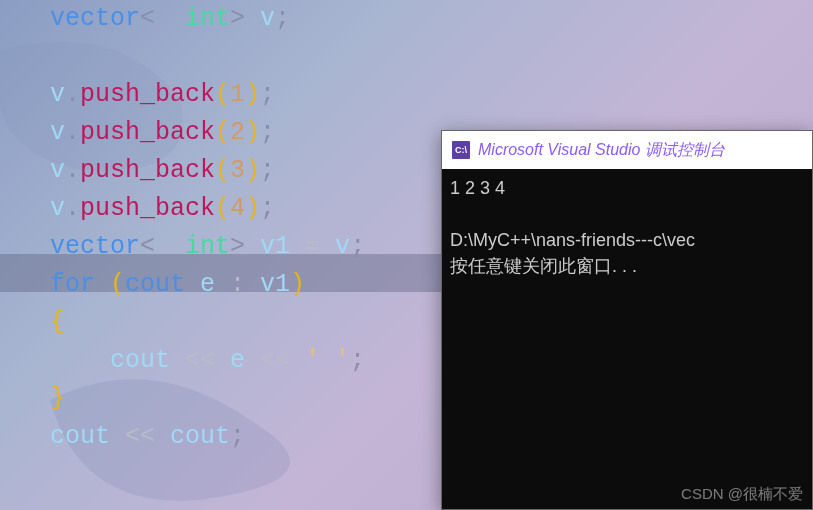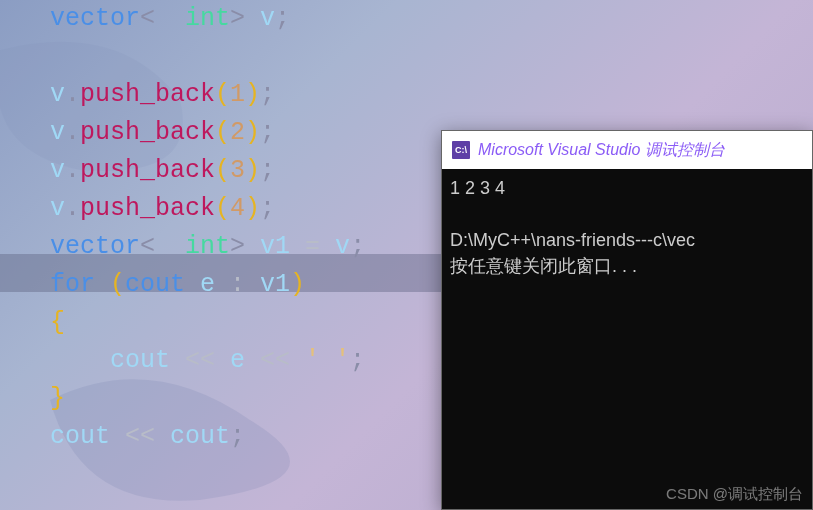--- a/index.html
+++ b/index.html
@@ -138,13 +138,13 @@
   <div class="titlebar">
     <div class="titlebar-icon">C:\</div>
     <div class="titlebar-text">Microsoft Visual Studio 调试控制台</div>
   </div>
   <div class="console-body"><span>1 2 3 4</span>
 
 <span>D:\MyC++\nans-friends---c\vec</span>
 <span>按任意键关闭此窗口. . .</span></div>
 </div>
 
-<div class="watermark">CSDN @调试控制台</div>
+<div class="watermark">CSDN @很楠不爱</div>
 
 </body></html>

